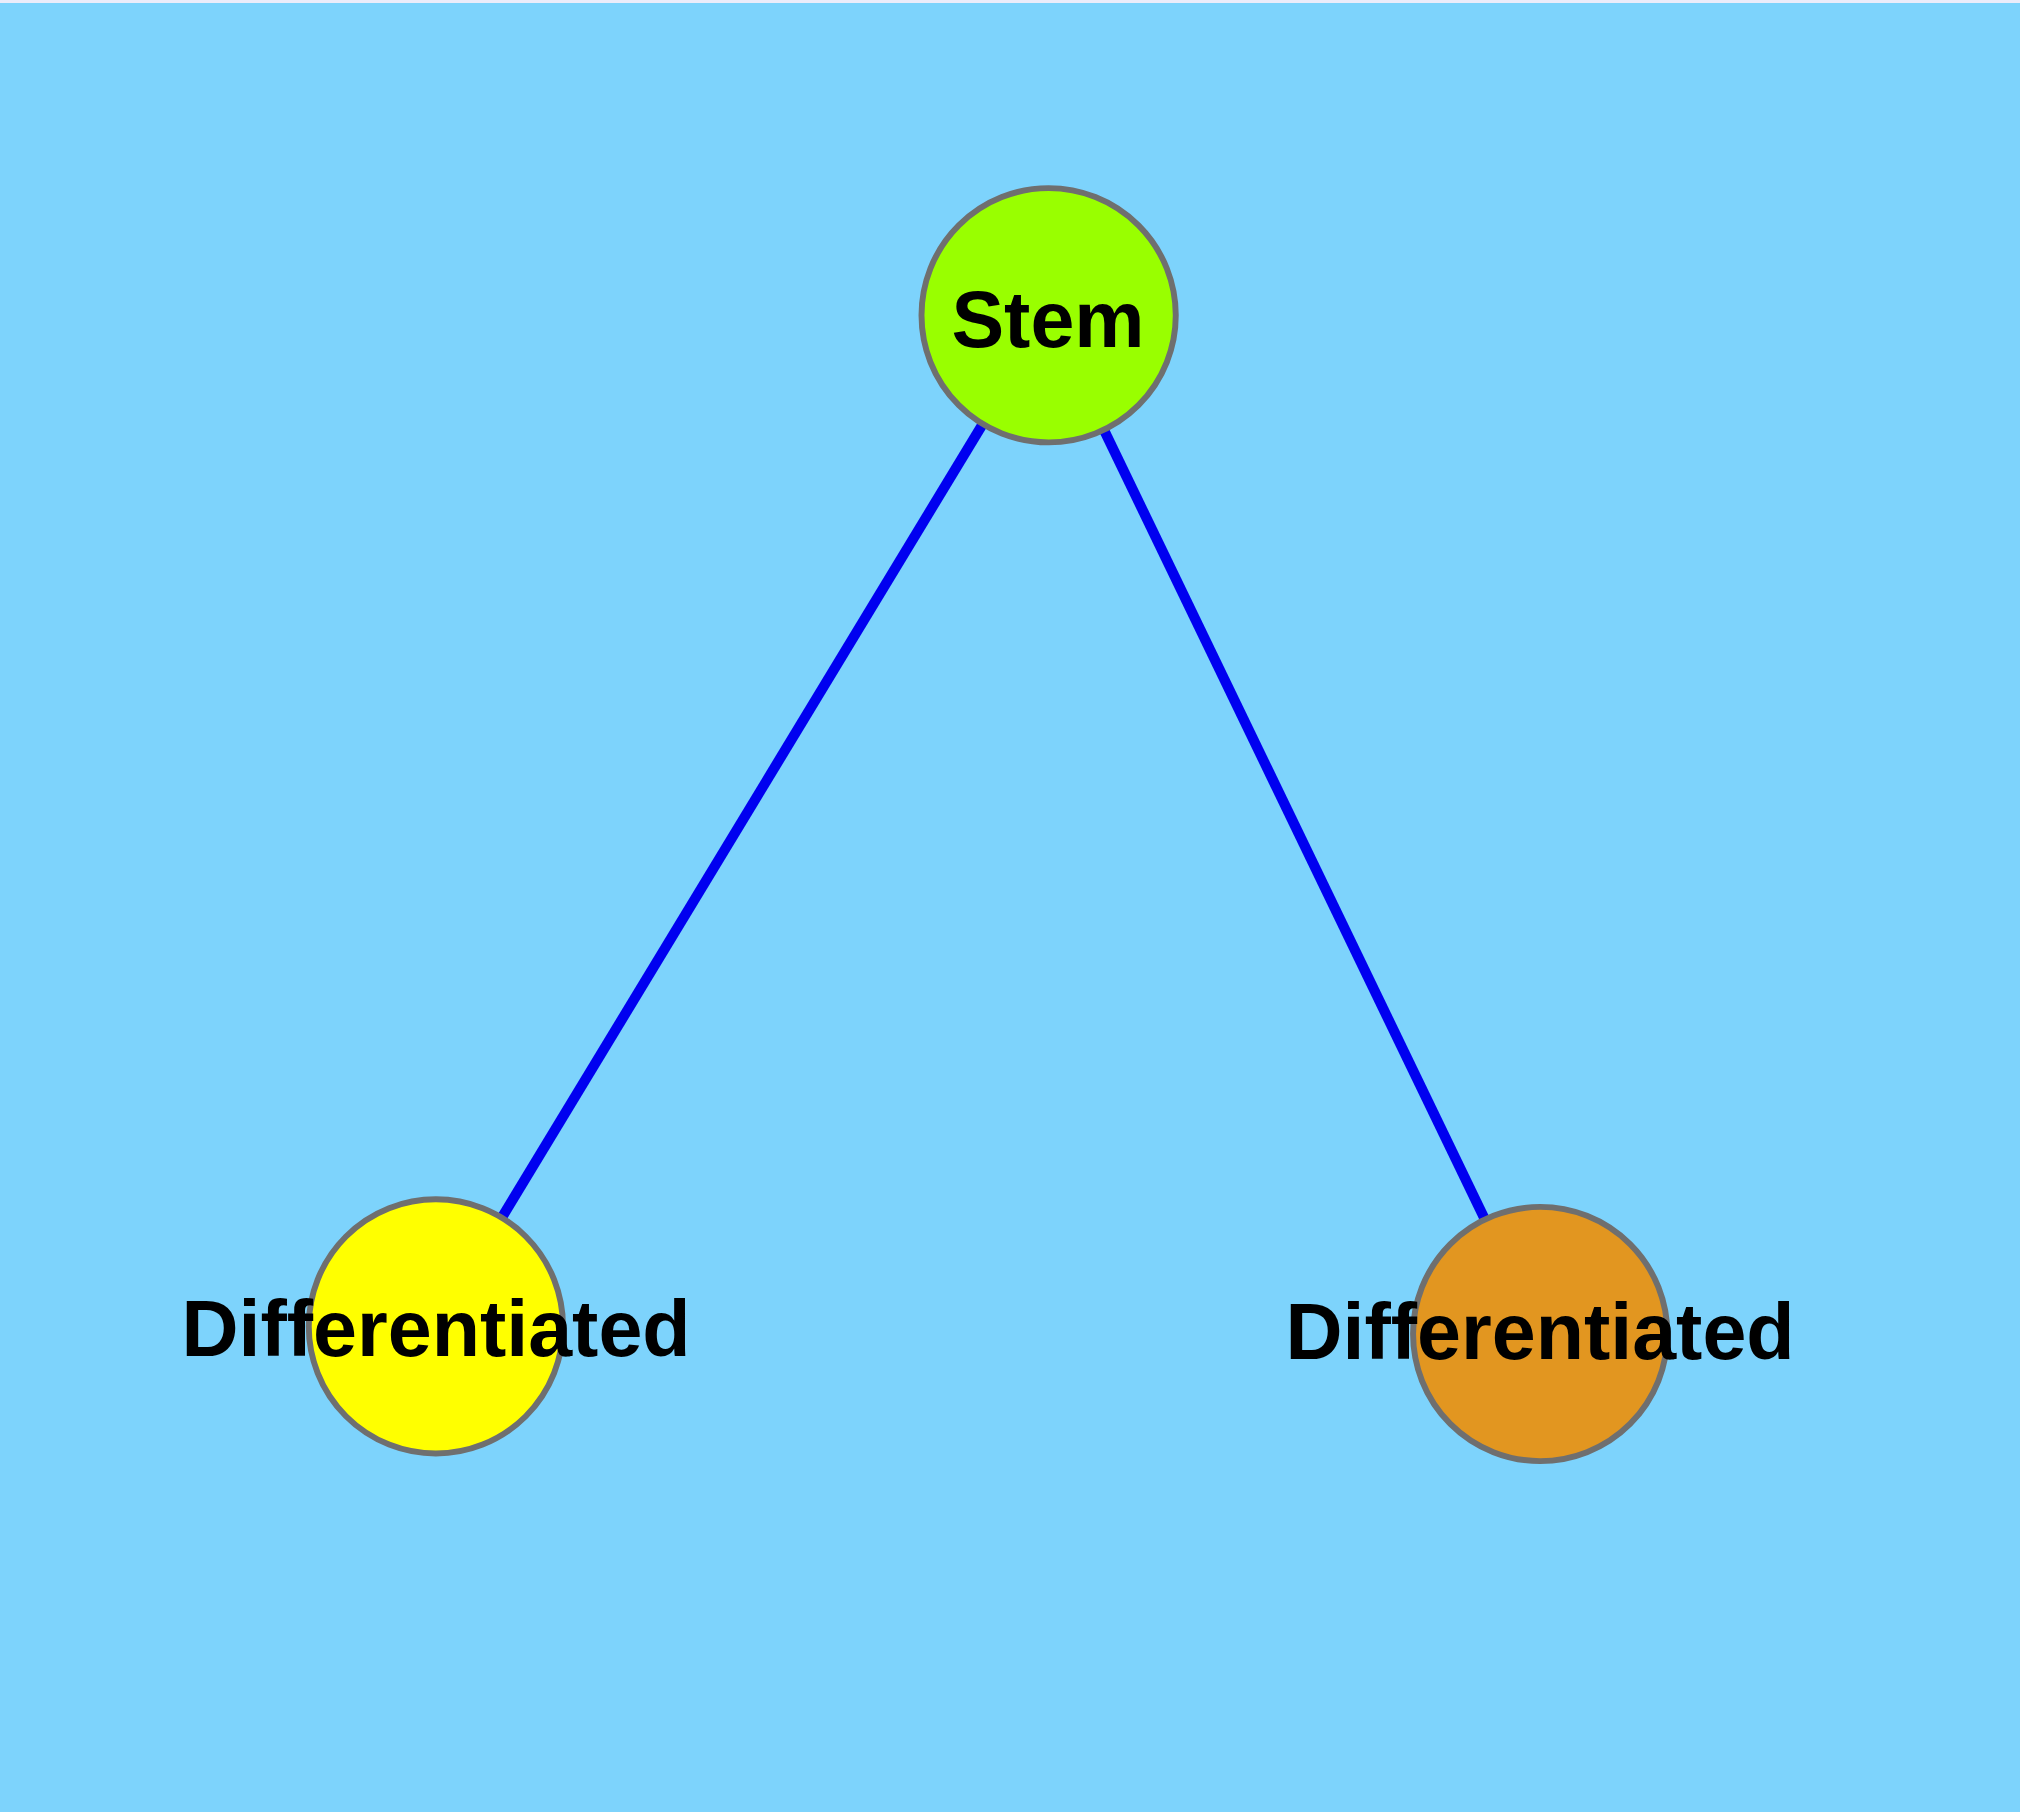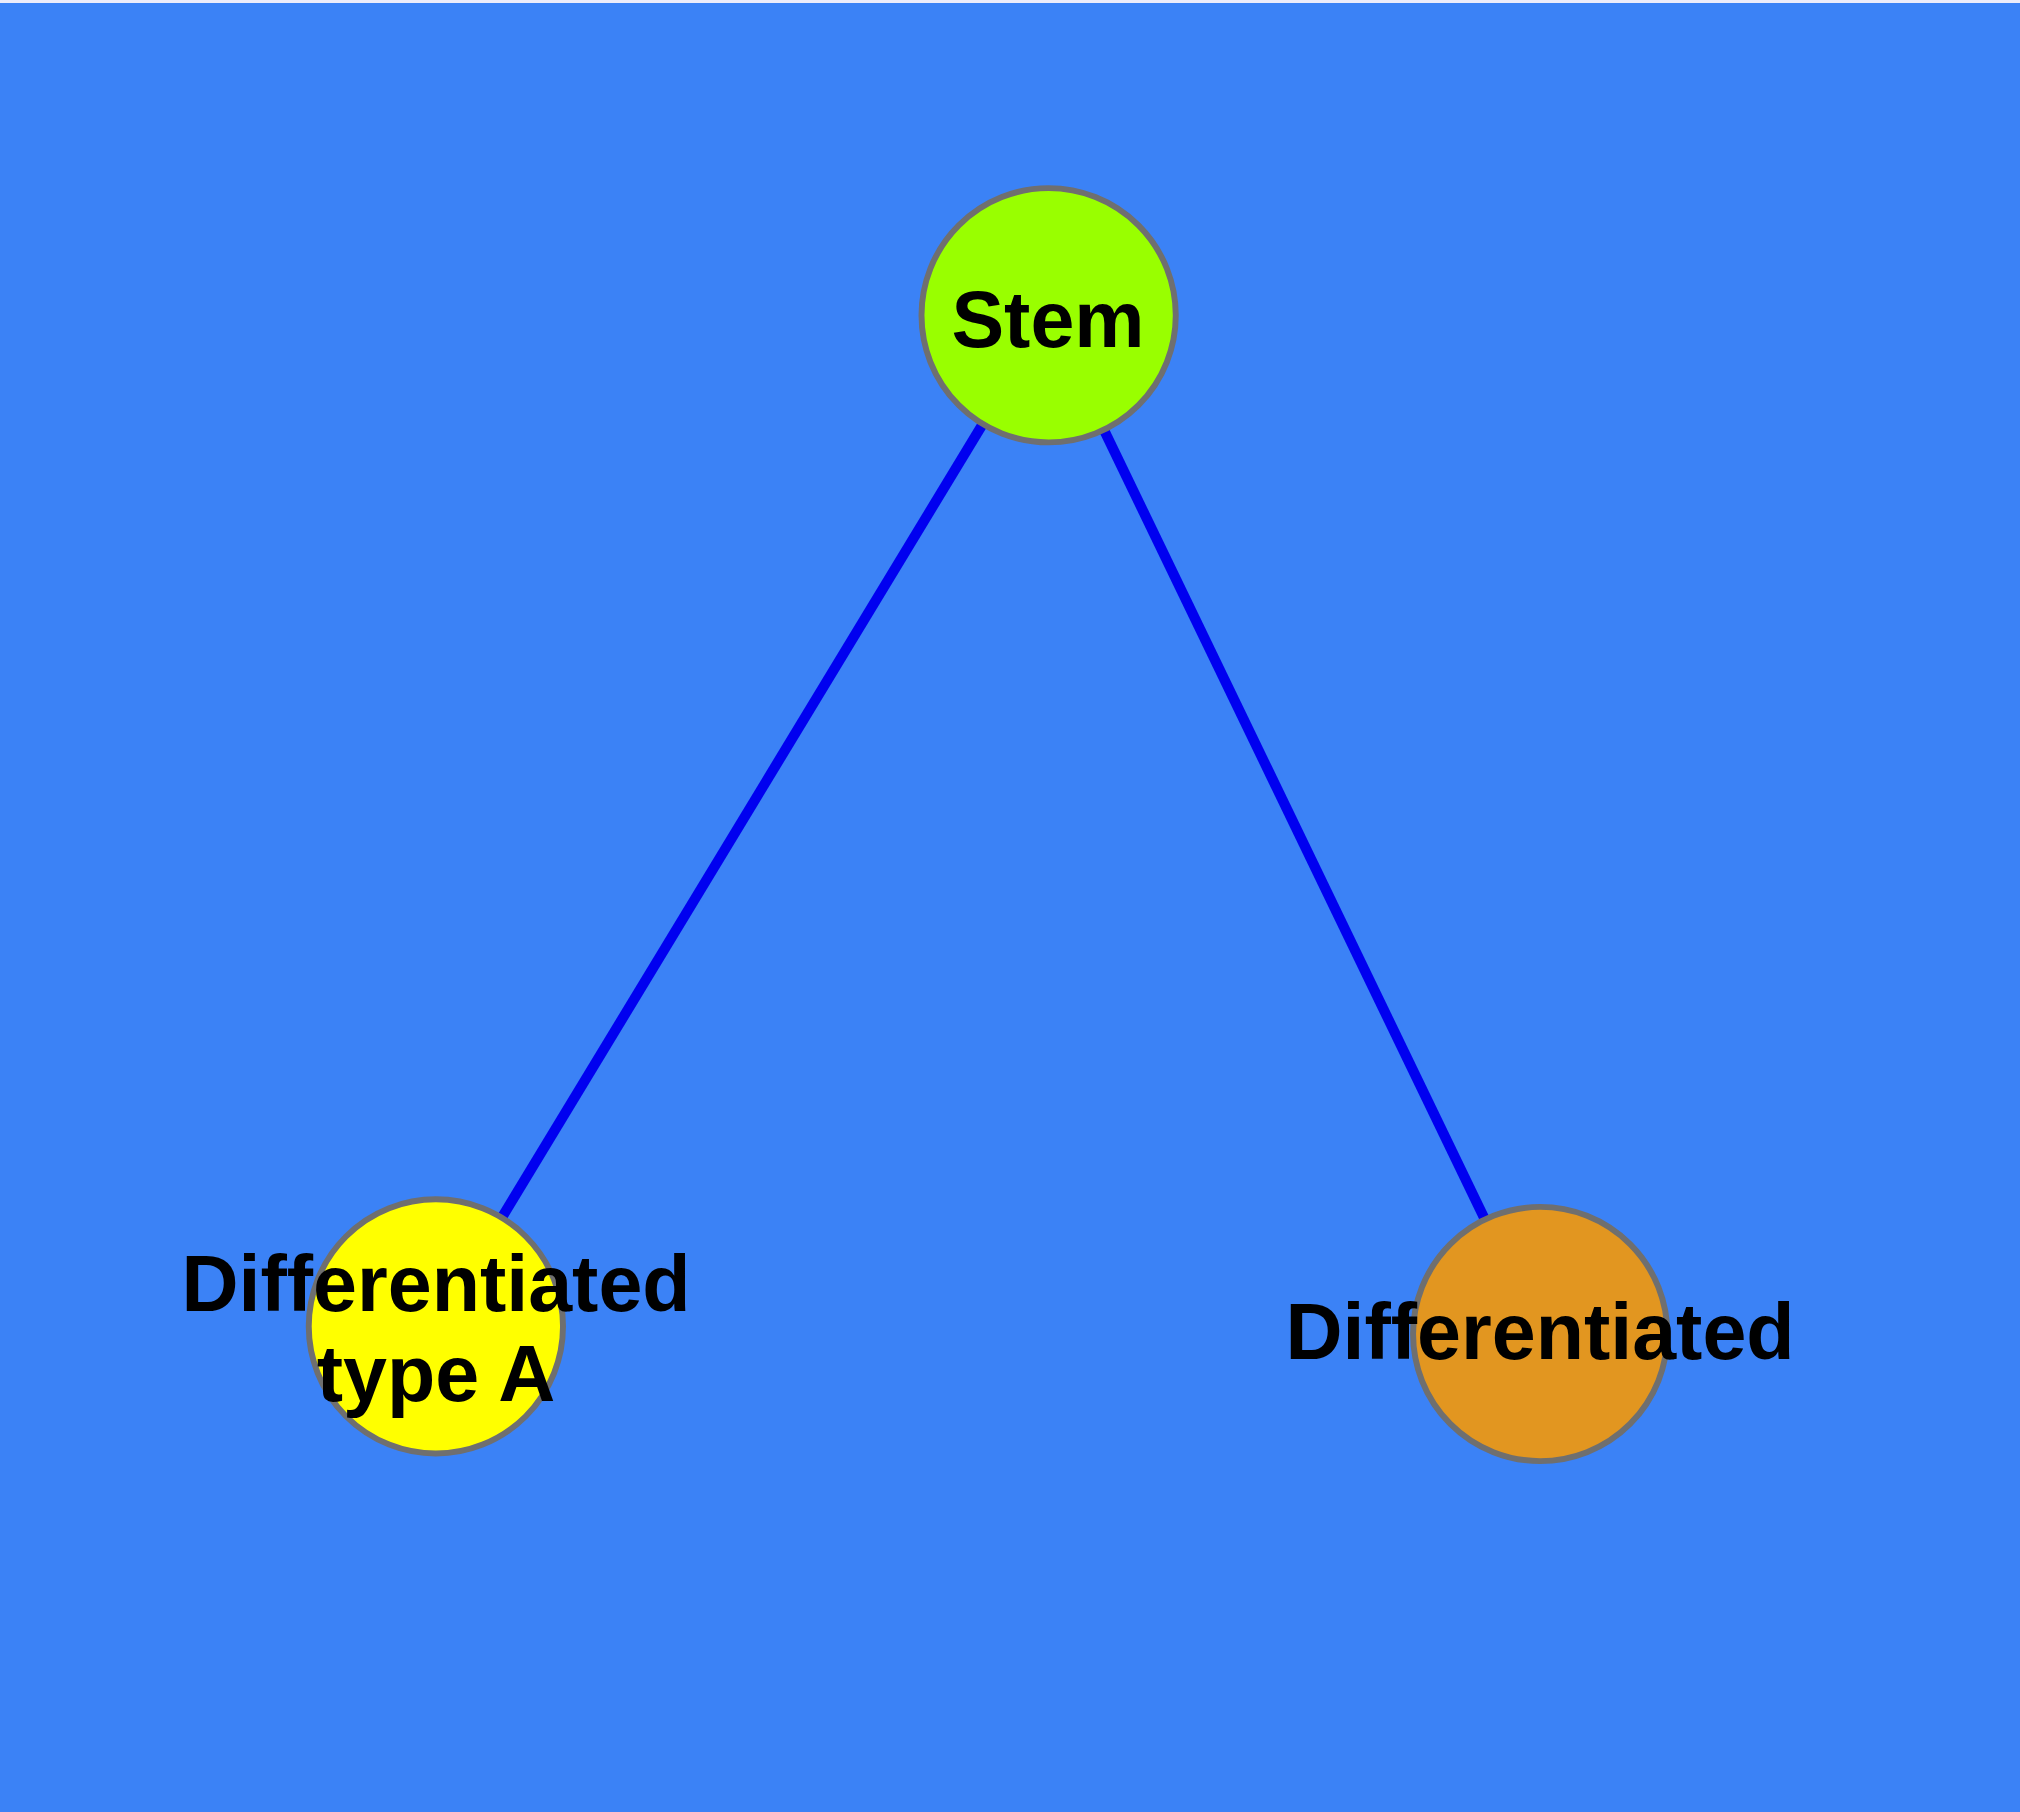--- a/index.html
+++ b/index.html
@@ -37,21 +37,21 @@
     letter-spacing: 0px;
   }
   .node-label .line { display: block; }
   #label-stem  { left: 1048px; top: 320px; }
   #label-diffa { left: 436px;  top: 1329px; }
   #label-diffb { left: 1540px; top: 1332px; }
 </style>
 </head>
 <body>
 
-<div class="canvas" style="background-color: #3b82f6;">
+<div class="canvas" style="background-color: #7dd3fc;">
 
   <div class="top-edge"></div>
 
   <svg class="graph" viewBox="0 0 2384 2138">
 
     <line stroke-width="12" x1="1237" y1="372" x2="514" y2="1565" stroke="#0000f0"></line>
 
     <line stroke-width="12" x1="1237" y1="372" x2="1817" y2="1574" stroke="#0000f0"></line>
 
     <circle stroke-width="7" cx="1237" cy="372" r="150" fill="#99ff00" stroke="#6f6f6f"></circle>
@@ -60,21 +60,20 @@
 
     <circle stroke-width="7" cx="1817" cy="1574" r="150" fill="#e29620" stroke="#6f6f6f"></circle>
   </svg>
 
   <div class="node-label" id="label-stem" style="color: rgb(0, 0, 0);">
     <span class="line">Stem</span>
   </div>
 
   <div class="node-label" id="label-diffa" style="color: rgb(0, 0, 0);">
     <span class="line">Differentiated</span>
-    <span class="line">type A</span>
   </div>
 
   <div class="node-label" id="label-diffb" style="color: rgb(0, 0, 0);">
     <span class="line">Differentiated</span>
   </div>
 
 </div>
 
 
 </body></html>

